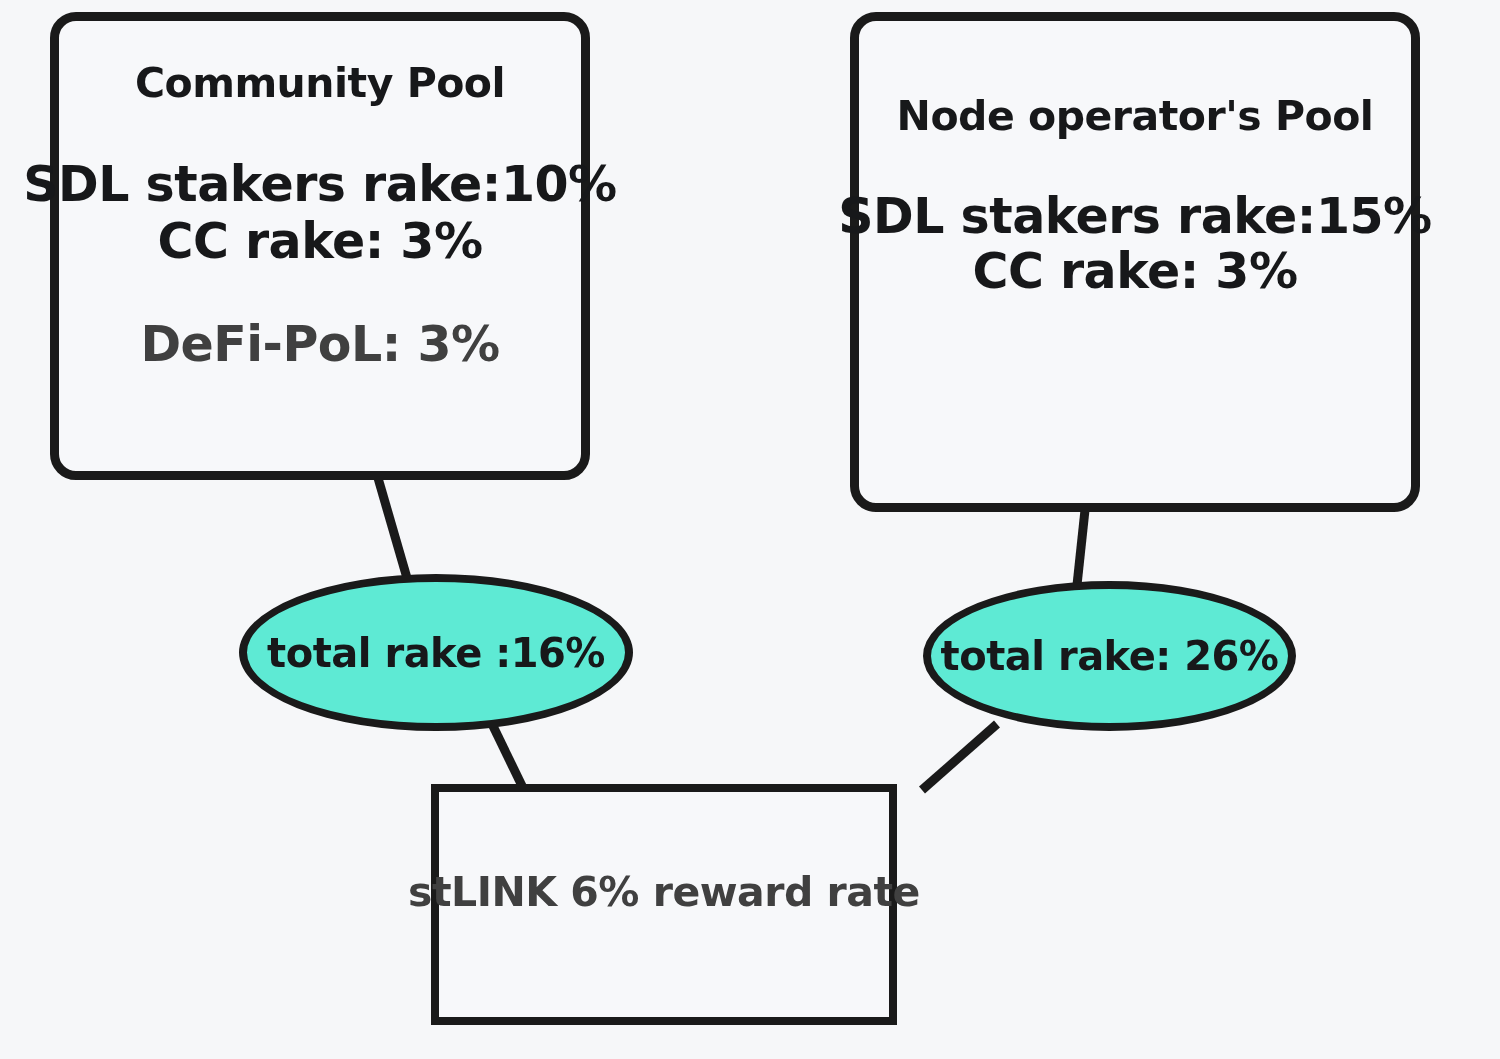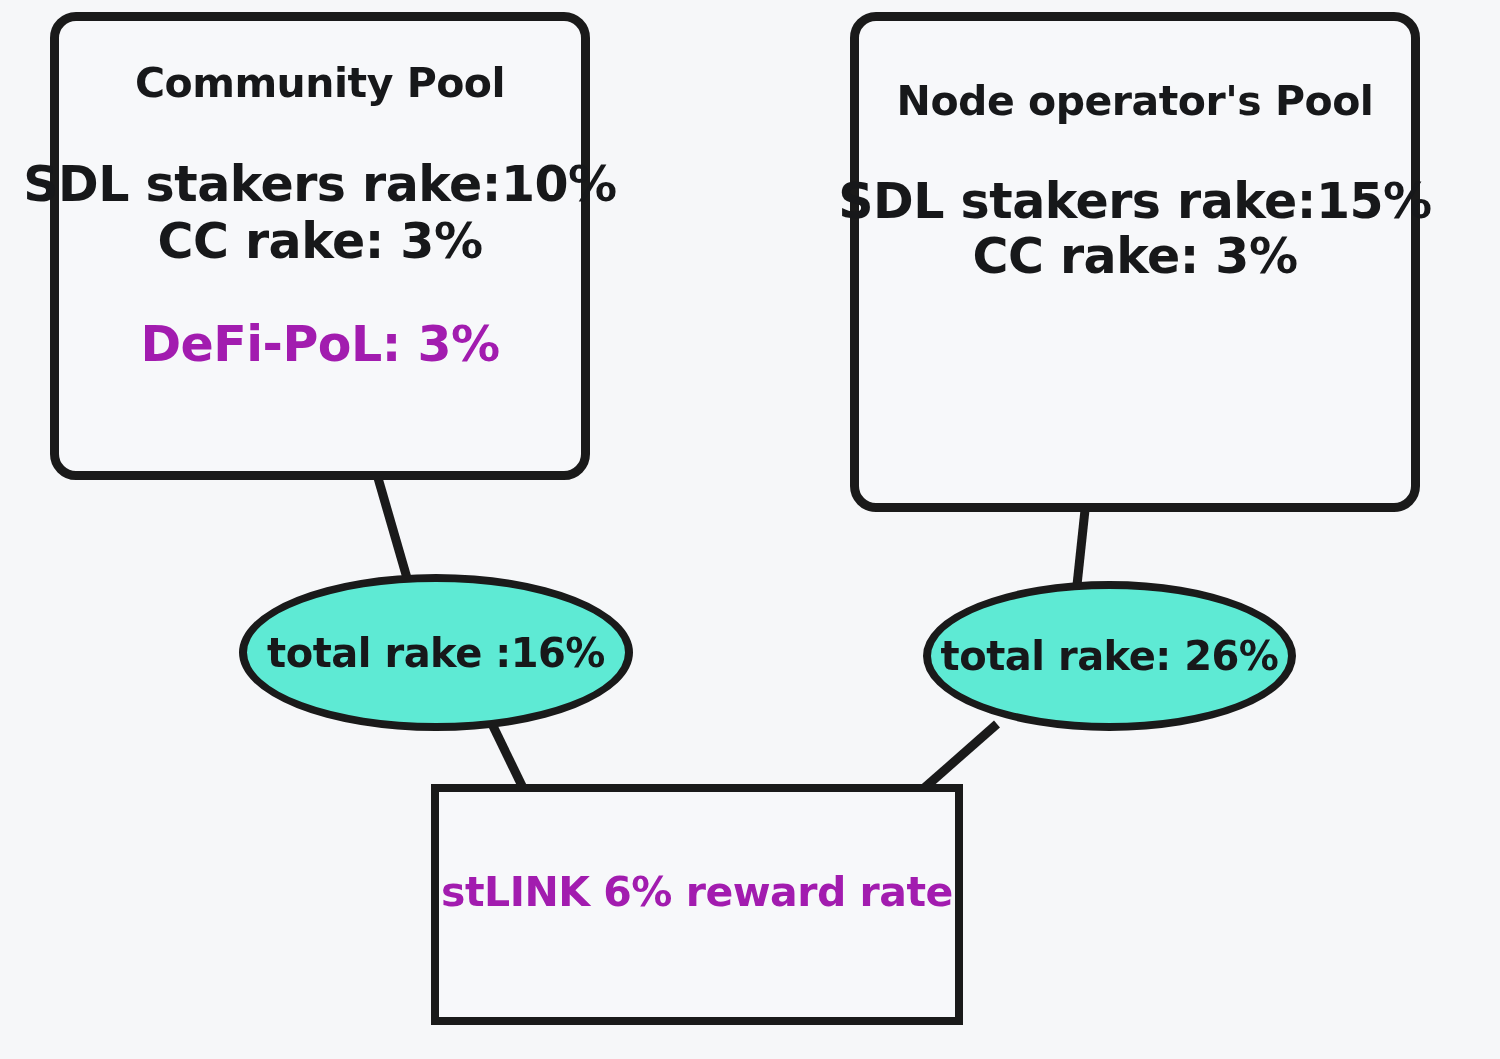--- a/index.html
+++ b/index.html
@@ -67,42 +67,42 @@
   }
   .pool-line {
     font-size: 49px;
     margin: 0;
     padding: 4px 0;
   }
   .pool-line.gap-before {
     margin-top: 46px;
   }
   .accent {
-    color: #a21caf;
+    color: #404040;
     font-weight: 700;
   }
 
   
   #community-pool {
     left: 50px;
     top: 12px;
     width: 540px;
     height: 468px;
   }
   #community-pool .pool-title { font-size: 41px; margin-top: 42px; }
   #community-pool .pool-lines { margin-top: 52px; }
 
   
   #node-operator-pool {
     left: 850px;
     top: 12px;
     width: 570px;
     height: 500px;
   }
-  #node-operator-pool .pool-title { font-size: 41px; margin-top: 60px; }
+  #node-operator-pool .pool-title { font-size: 41px; margin-top: 75px; }
   #node-operator-pool .pool-lines { margin-top: 52px; }
   #node-operator-pool .pool-line { padding: 3px 0; }
   #node-operator-pool .pool-line.tight { padding-top: 0; }
 
   
   .ellipse-node {
     position: absolute;
     box-sizing: border-box;
     border: 8px solid #1a1a1a;
     border-radius: 50%;
@@ -126,21 +126,21 @@
     top: 581px;
     width: 373px;
     height: 150px;
   }
 
   
   #stlink-box {
     position: absolute;
     left: 431px;
     top: 784px;
-    width: 532px;
+    width: 466px;
     height: 241px;
     box-sizing: border-box;
     border: 8px solid #1a1a1a;
     border-radius: 0;
     background: #f7f8fa;
     display: flex;
     align-items: center;
     justify-content: center;
   }
   #stlink-box .node-text {

